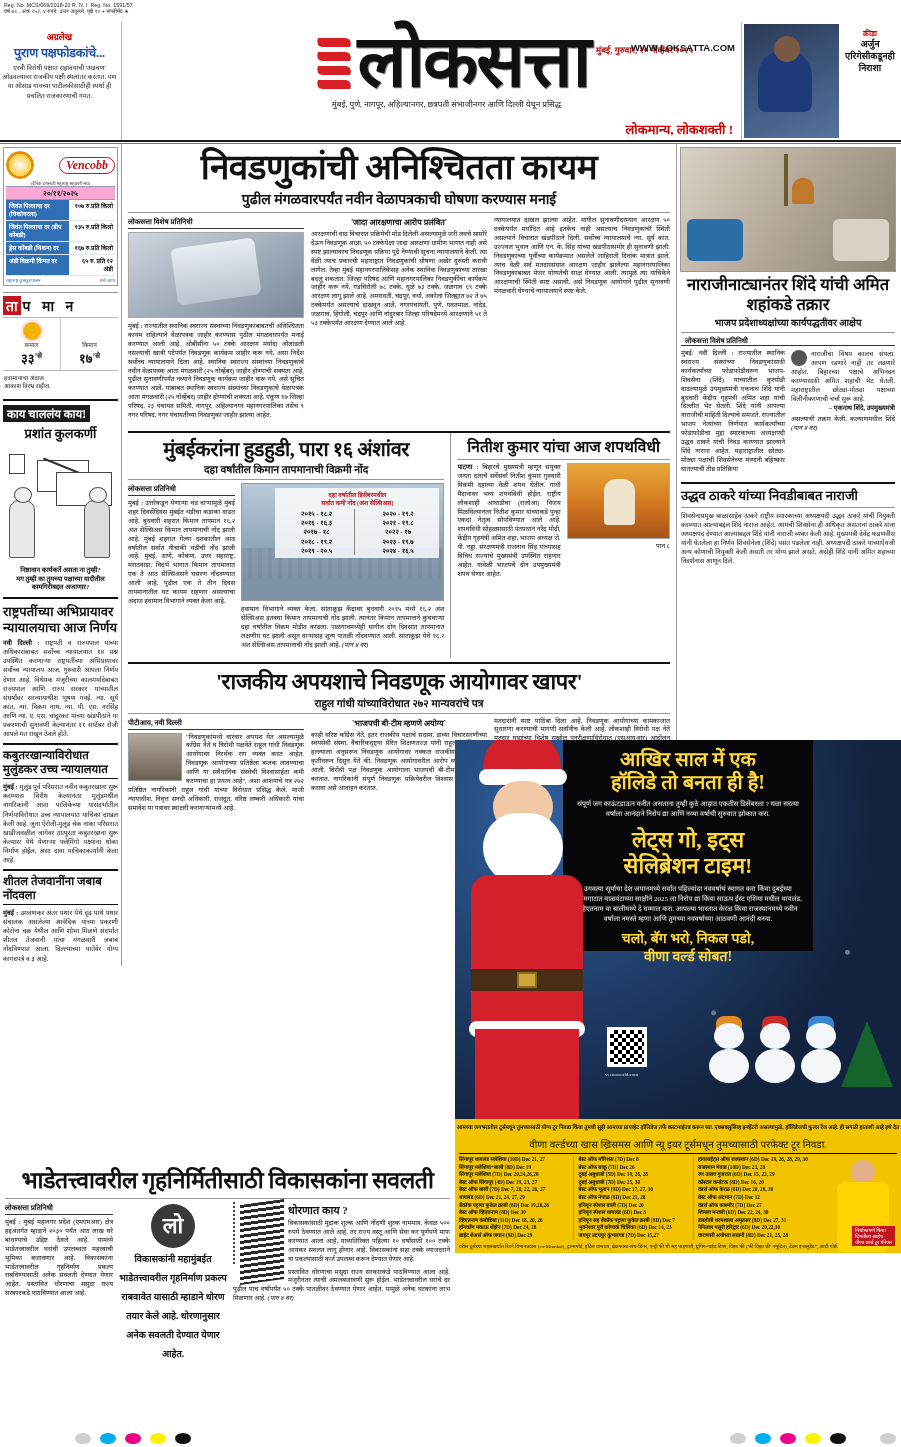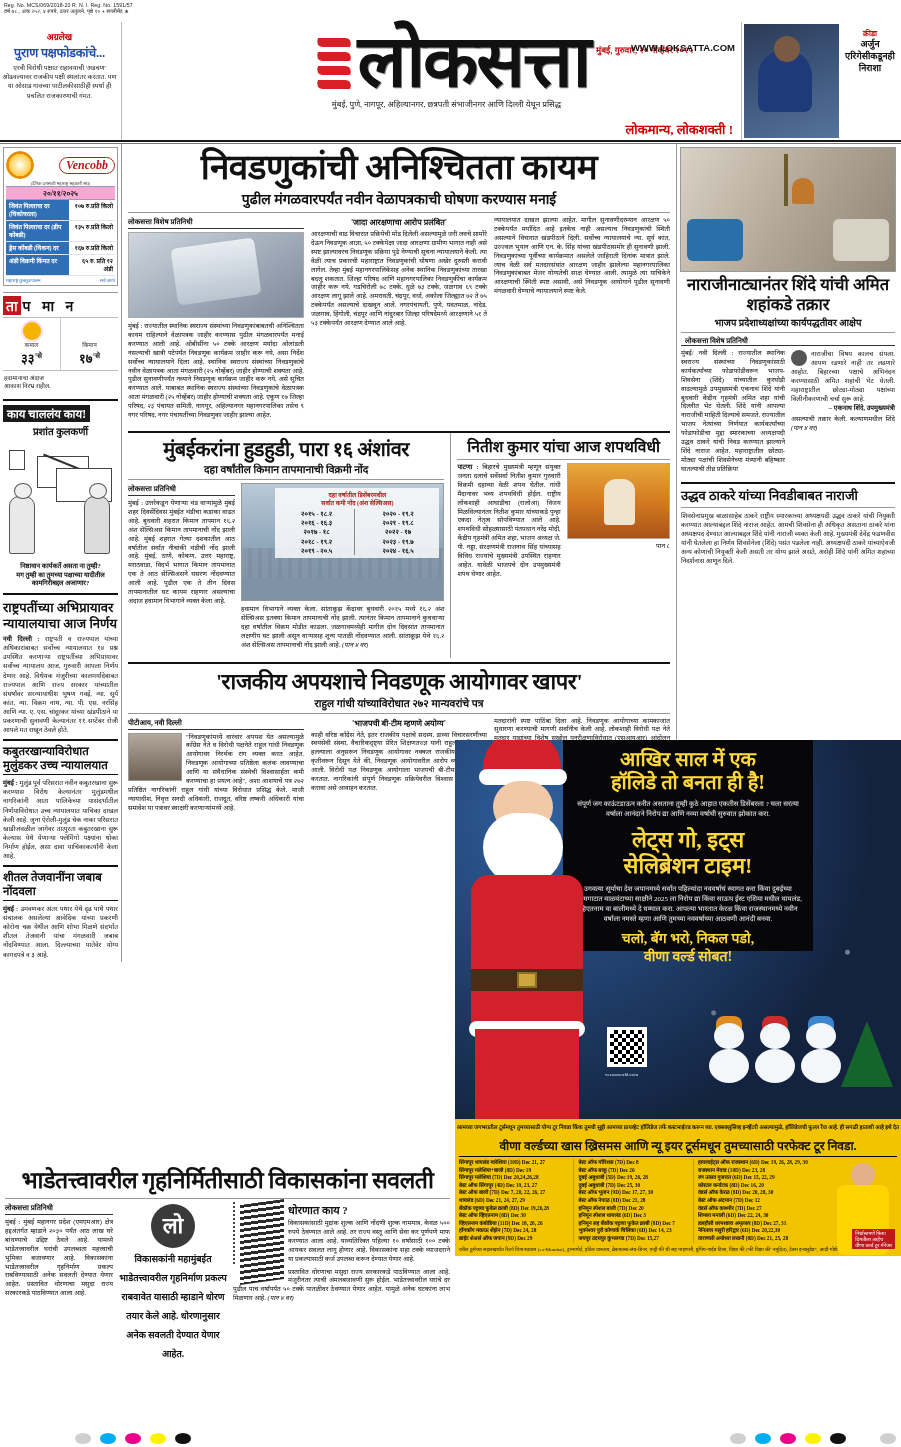--- a/index.html
+++ b/index.html
@@ -77,21 +77,21 @@
   .tap-cell { flex:1; padding:3px 2px; text-align:center; }
   .tap-cell+.tap-cell { border-left:1px solid #ccc; }
   .tap-lbl { font-size:6px; color:#333; }
   .tap-val { font-size:13px; font-weight:bold; }
   .tap-val sup { font-size:7px; }
   .sun { width:18px;height:18px;border-radius:50%;background:#f5b301;margin:1px auto; box-shadow:0 0 0 2px #fde; }
   .tap-note { font-size:6.2px; line-height:8.4px; padding:3px 1px; }
 
   .lsec { margin-top:5px; border-top:2px solid #111; padding-top:3px; }
   .lsec-hd { background:#1a1a1a; color:#fff; font-weight:bold; font-size:11.5px; padding:1px 4px; display:inline-block;}
-  .byline-c { text-align:center; font-size:10px; font-weight:bold; margin:2px 0; }
+  .byline-c { text-align:center; font-size:13px; font-weight:bold; margin:2px 0; }
   .cartoon { height:120px; border:0; background:#fff; position:relative; margin:2px 0;}
   .cart-fig { position:absolute; bottom:6px; width:26px; height:58px; background:#e9e9e9; border:1px solid #555; border-radius:10px 10px 2px 2px;}
   .cart-fig.a { left:6px; } .cart-fig.b { right:8px; background:#dcdcdc;}
   .cart-head { position:absolute; top:-14px; left:4px; width:18px;height:16px;border-radius:50%;background:#f0f0f0;border:1px solid #555;}
   .cart-board { position:absolute; right:6px; top:28px; width:56px;height:34px;border:1px solid #444;background:#fff;}
   .cart-chart { position:absolute; left:34px; top:16px; width:52px;height:32px;border:1px solid #444;background:#fff;}
   .cart-chart::after{content:"";position:absolute;left:4px;top:4px;width:40px;height:2px;background:#333;transform:rotate(22deg);}
   .cart-pic { position:absolute; left:6px; top:10px; width:16px;height:20px;border:1px solid #444;}
   .cart-cap { font-size:6.6px; line-height:8.8px; text-align:center; font-weight:bold; padding:0 2px;}
   .lhead { font-size:13px; font-weight:bold; line-height:15.5px; margin-top:5px; }
@@ -194,21 +194,21 @@
   .sm .b1{width:40px;height:34px;background:#f4f7fa;border-radius:50%;}
   .sm .b2{width:30px;height:26px;background:#f4f7fa;border-radius:50%;margin:-6px auto 0;}
   .sm .cap{width:26px;height:13px;border-radius:8px 8px 0 0;margin:0 auto -4px;}
   .tree { position:absolute; right:8px; bottom:32px; width:0;height:0;border-left:26px solid transparent;
           border-right:26px solid transparent;border-bottom:66px solid #14642c;}
   .qr { position:absolute; left:152px; bottom:52px; width:40px; height:40px; background:
        repeating-conic-gradient(#000 0 25%, #fff 0 50%) 0 0/8px 8px; border:3px solid #fff;}
   .qr-lbl { position:absolute; left:150px; bottom:42px; color:#dfe6ee; font-size:5px;}
   .ad-strip { height:16px; background:#f2c400; font-size:5.6px; line-height:16px; text-align:center; font-weight:bold;}
   .ad-yellow { background:#f2c400; padding:2px 4px 0; position:relative; }
-  .ad-y-h { font-size:12px; font-weight:bold; text-align:center; border-bottom:1px solid #000; padding-bottom:2px;}
+  .ad-y-h { font-size:10px; font-weight:normal; text-align:center; border-bottom:1px solid #000; padding-bottom:2px;}
   .ad-cols { display:flex; gap:4px; padding-top:2px; }
   .ad-cols > div { flex:1; }
   .ad-cols > div + div { border-left:1px solid #0003; padding-left:4px;}
   .tour { font-size:5.3px; line-height:7.6px; font-weight:bold; color:#111; white-space:nowrap; overflow:hidden;}
   .ad-man { position:absolute; right:2px; top:4px; width:64px; height:120px; }
   .ad-man .h{position:absolute;left:20px;top:0;width:24px;height:24px;background:#e3b089;border-radius:50%;}
   .ad-man .t{position:absolute;left:6px;top:22px;width:52px;height:70px;background:#ffd400;border-radius:8px;}
   .ad-red { position:absolute; right:2px; bottom:-6px; background:#c0161d;color:#fff;font-size:5px;padding:1px 3px;}
   .ad-terms { font-size:5px; line-height:7px; padding:3px 4px; background:#f2c400; }
 

